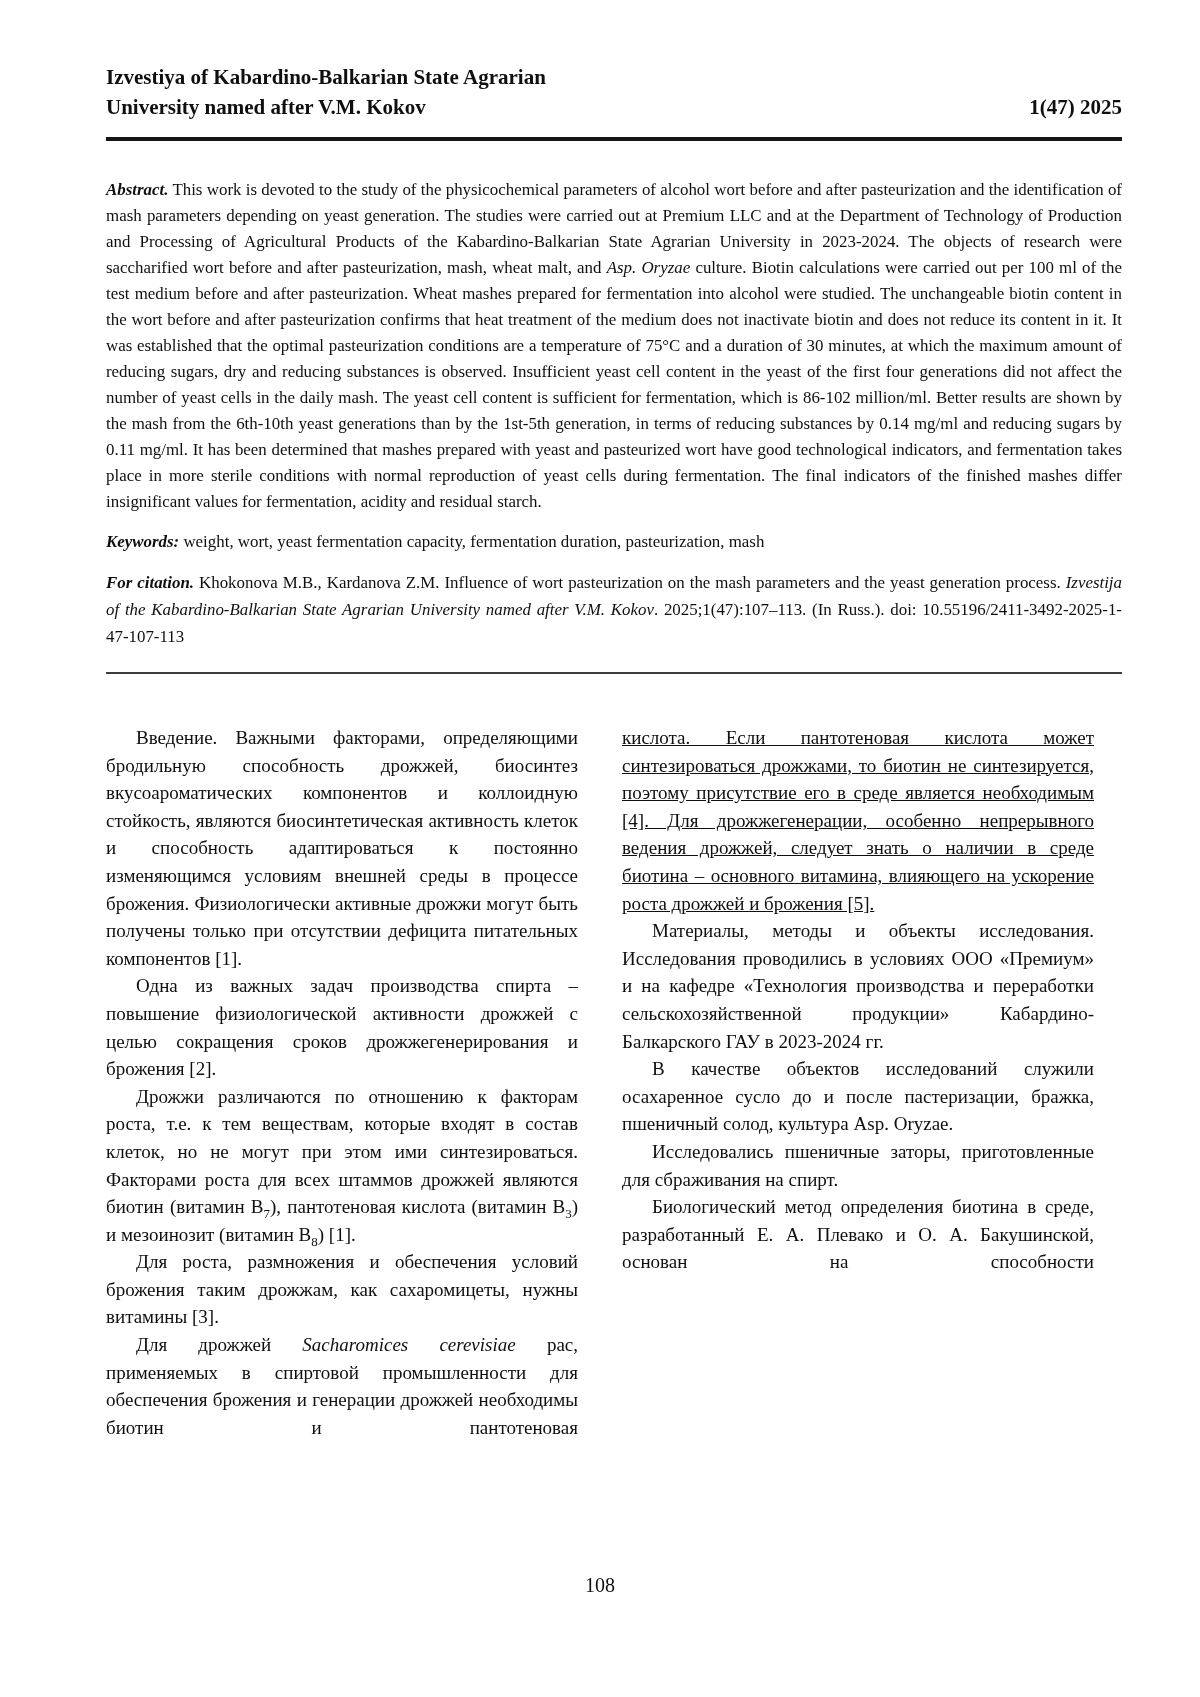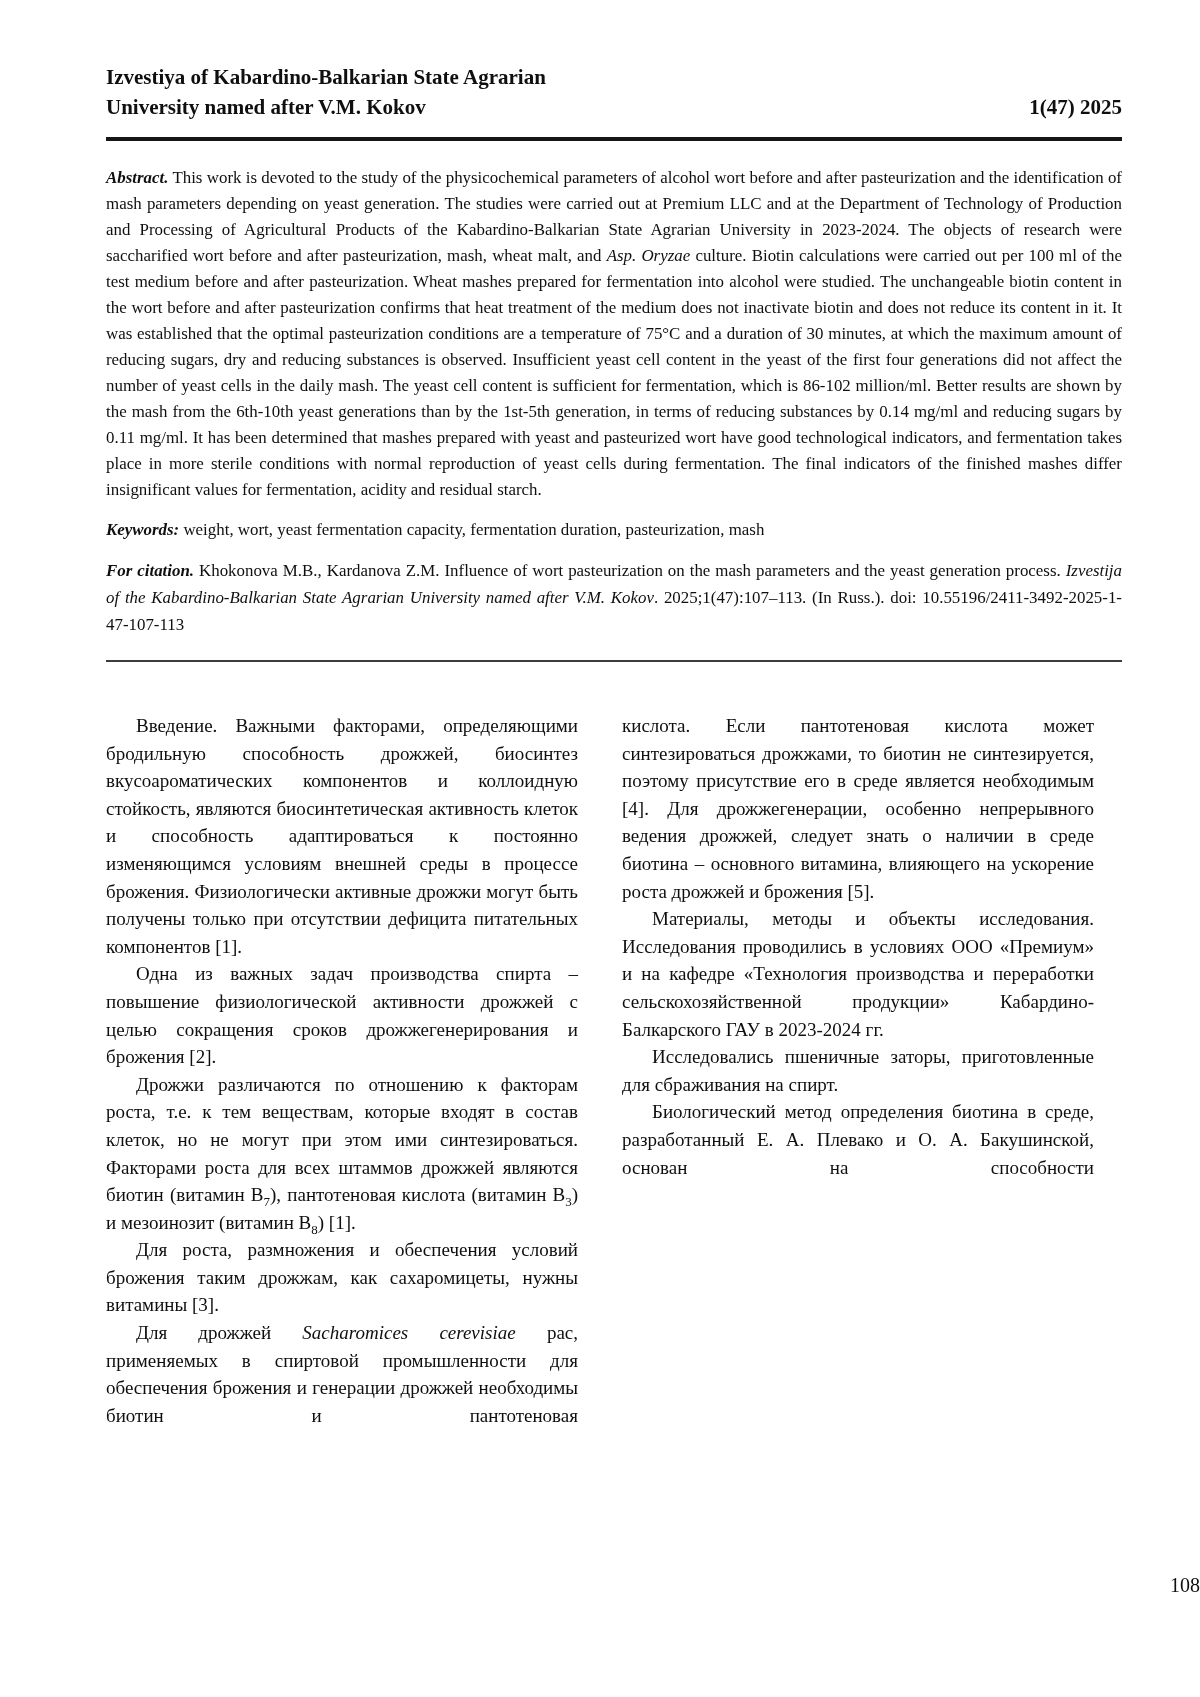--- a/index.html
+++ b/index.html
@@ -28,21 +28,21 @@
     font-size: 21px;
     font-weight: bold;
     line-height: 30px;
   }
   .header-rule {
     height: 4px;
     background: #161616;
     margin-top: 15px;
   }
   
-  .front { margin-top: 24px; }
+  .front { margin-top: 36px; }
   .front p {
     font-size: 16.9px;
     line-height: 26px;
     text-align: justify;
   }
   .front .bi { font-weight: bold; font-style: italic; }
   .keywords { margin-top: 14px; }
   .citation { margin-top: 14px; line-height: 27px !important; }
   .section-divider {
     height: 2px;
@@ -55,32 +55,32 @@
     gap: 44px;
     margin-top: 50px;
   }
   .column { width: 472px; }
   .column p.para {
     font-size: 19px;
     line-height: 27.6px;
     text-align: justify;
     text-indent: 30px;
   }
-  .column p.para.no-indent { text-indent: 0; }
+  .column p.para.no-indent { text-indent: 0; text-decoration: underline; }
   .column p.para.justify-last { text-align-last: justify; }
   .column p.para b { font-weight: normal; }
   .column p.para i { font-style: italic; }
   .column p.para sub { font-size: 13px; line-height: 0; }
   
   .page-number {
     position: absolute;
     top: 1574px;
     left: 0;
     width: 1200px;
-    text-align: right;
+    text-align: center;
     font-size: 20px;
   }
 </style>
 </head>
 <body>
 
 <div class="page">
 
   <div class="journal-title-line1">Izvestiya of Kabardino-Balkarian State Agrarian</div>
 
@@ -111,20 +111,21 @@
     <div class="column" id="col-left">
         <p class="para"><b>Введение.</b><span> Важными факторами, определяющими бродильную способность дрожжей, биосинтез вкусоароматических компонентов и коллоидную стойкость, являются биосинтетическая активность клеток и способность адаптироваться к постоянно изменяющимся условиям внешней среды в процессе брожения. Физиологически активные дрожжи могут быть получены только при отсутствии дефицита питательных компонентов [1].</span></p>
         <p class="para"><span>Одна из важных задач производства спирта – повышение физиологической активности дрожжей с целью сокращения сроков дрожжегенерирования и брожения [2].</span></p>
         <p class="para"><span>Дрожжи различаются по отношению к факторам роста, т.е. к тем веществам, которые входят в состав клеток, но не могут при этом ими синтезироваться. Факторами роста для всех штаммов дрожжей являются биотин (витамин В</span><sub>7</sub><span>), пантотеновая кислота (витамин В</span><sub>3</sub><span>) и мезоинозит (витамин В</span><sub>8</sub><span>) [1].</span></p>
         <p class="para"><span>Для роста, размножения и обеспечения условий брожения таким дрожжам, как сахаромицеты, нужны витамины [3].</span></p>
         <p class="para justify-last"><span>Для дрожжей </span><i>Sacharomices cerevisiae</i><span> рас, применяемых в спиртовой промышленности для обеспечения брожения и генерации дрожжей необходимы биотин и пантотеновая</span></p>
       </div>
     <div class="column" id="col-right">
         <p class="para no-indent"><span>кислота. Если пантотеновая кислота может синтезироваться дрожжами, то биотин не синтезируется, поэтому присутствие его в среде является необходимым [4]. Для дрожжегенерации, особенно непрерывного ведения дрожжей, следует знать о наличии в среде биотина – основного витамина, влияющего на ускорение роста дрожжей и брожения [5].</span></p>
         <p class="para"><b>Материалы, методы и объекты исследования.</b><span> Исследования проводились в условиях ООО «Премиум» и на кафедре «Технология производства и переработки сельскохозяйственной продукции» Кабардино-Балкарского ГАУ в 2023-2024 гг.</span></p>
+        <p class="para"><span>В качестве объектов исследований служили осахаренное сусло до и после пастеризации, бражка, пшеничный солод, культура Asp. Oryzae.</span></p>
         <p class="para"><span>Исследовались пшеничные заторы, приготовленные для сбраживания на спирт.</span></p>
         <p class="para justify-last"><span>Биологический метод определения биотина в среде, разработанный Е. А. Плевако и О. А. Бакушинской, основан на способности</span></p>
       </div>
   </div>
 
   <div class="page-number">108</div>
 
 </div>
 
 </body></html>

